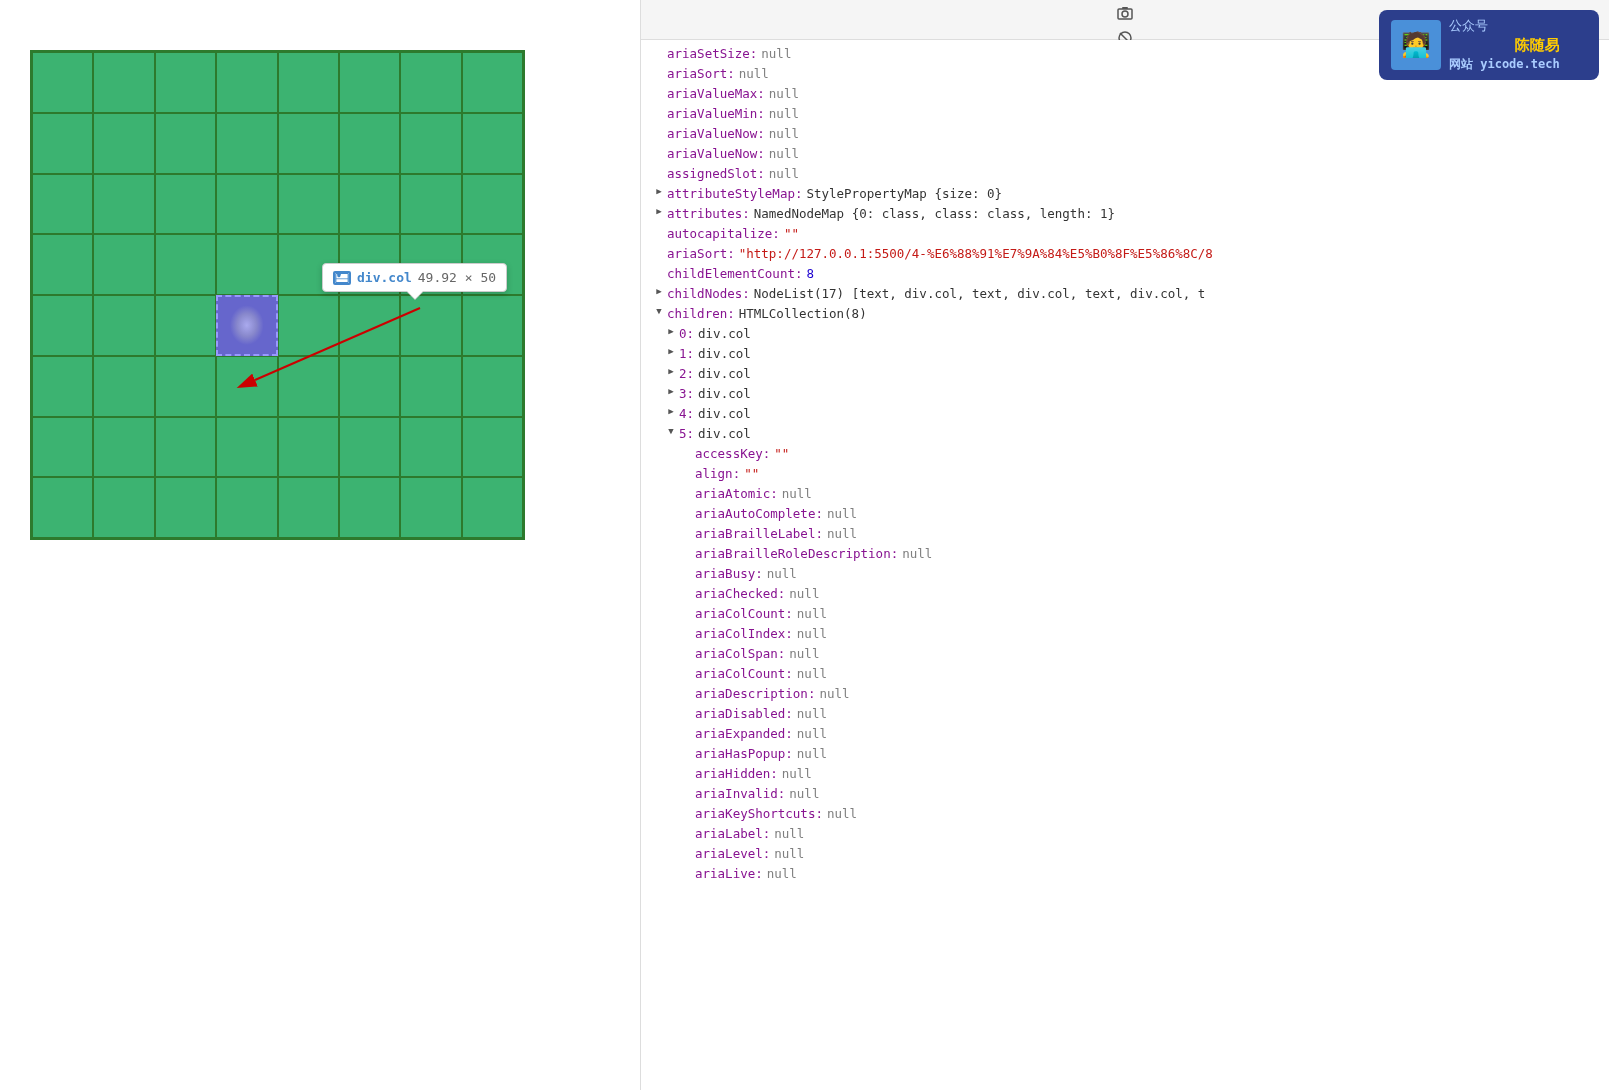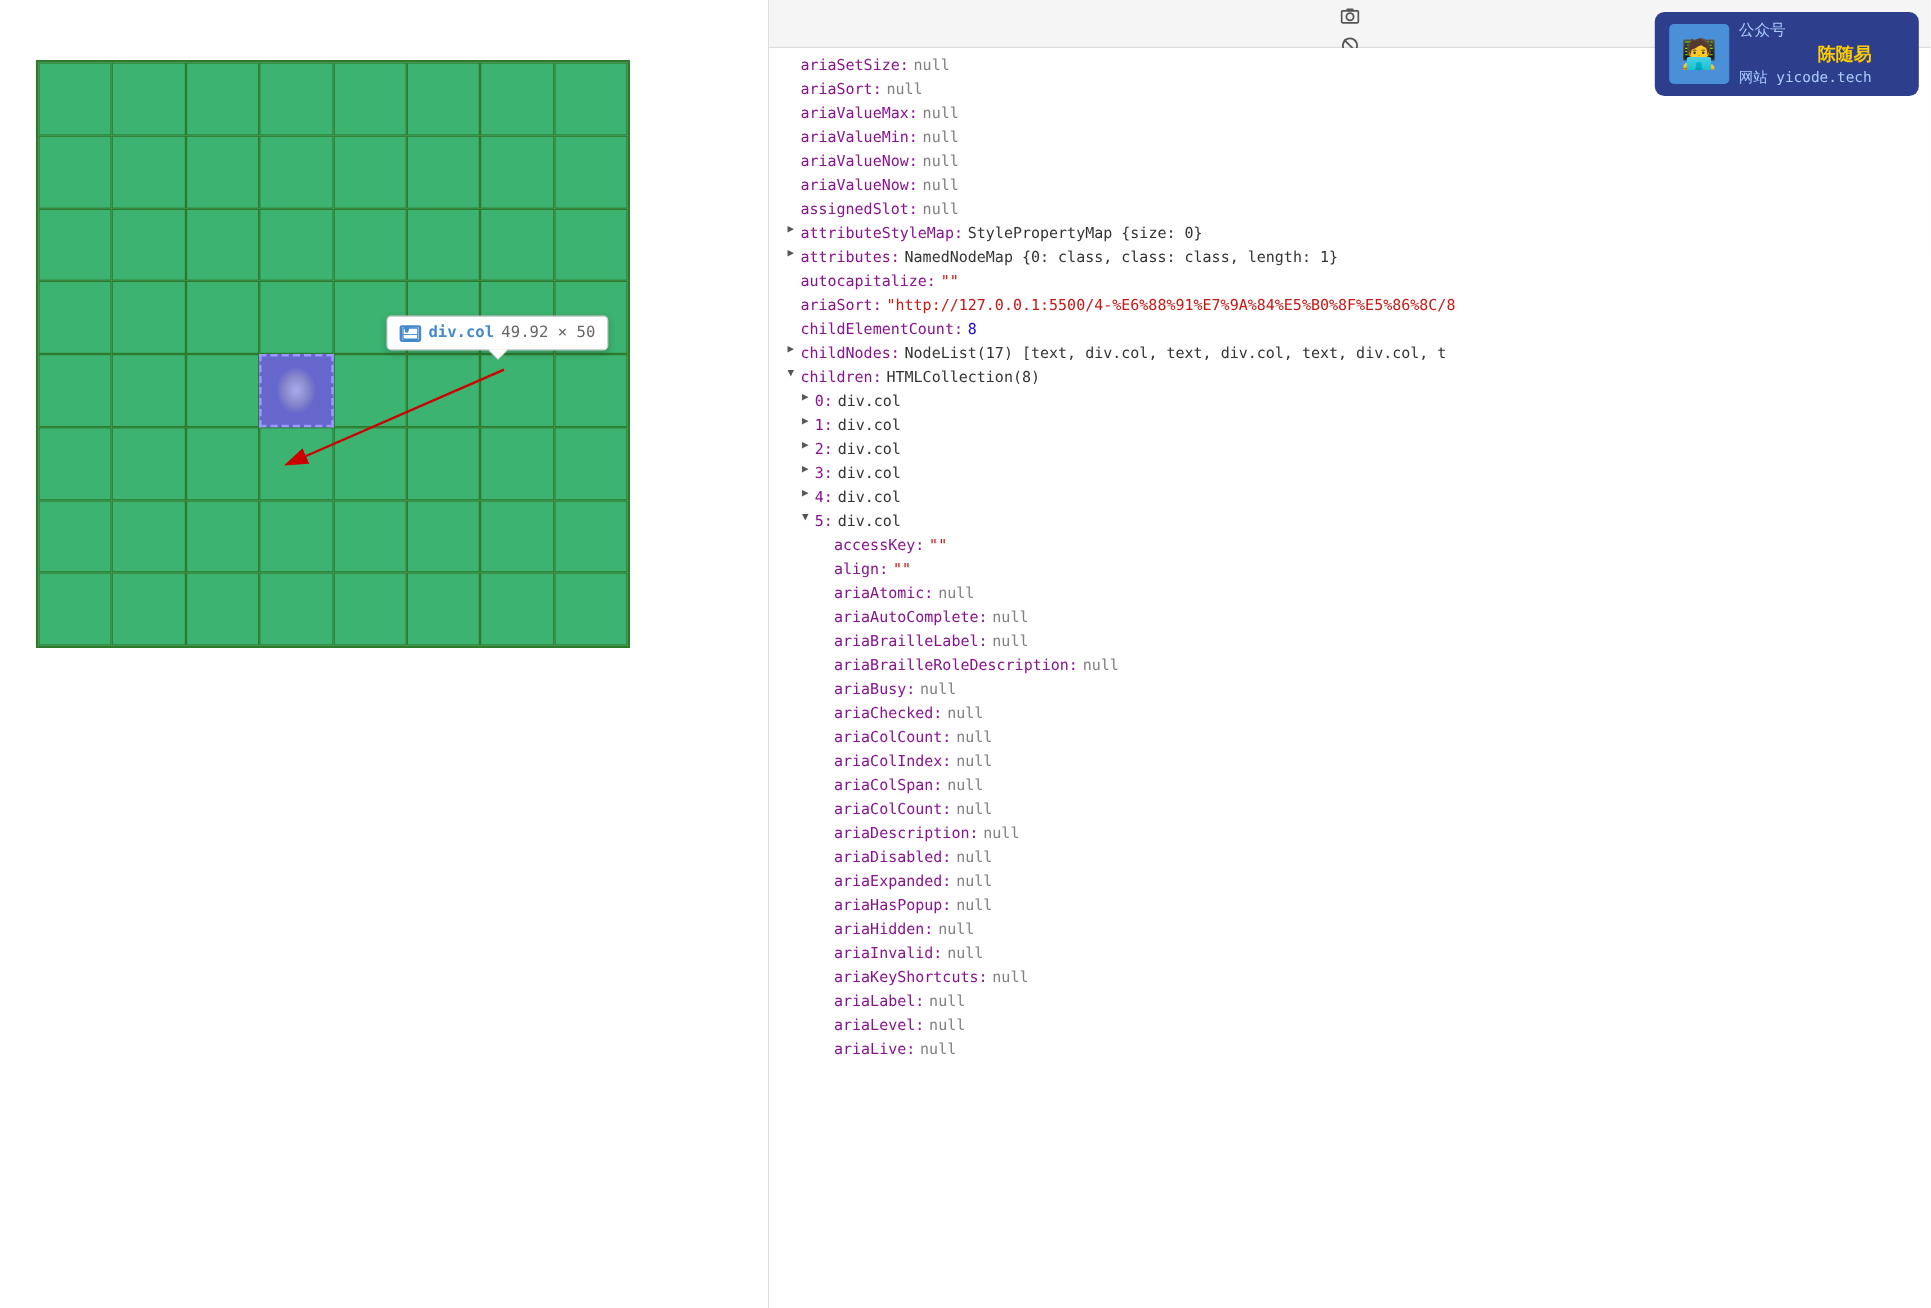--- a/index.html
+++ b/index.html
@@ -327,20 +327,21 @@
     .watermark-text .wm-line2 {
       font-size: 15px;
       font-weight: bold;
       color: #ffcc00;
       text-align: right;
     }
 
     .watermark-text .wm-line3 {
       font-size: 12px;
       color: #aaccff;
+      font-weight: bold;
     }
 
     
     .svg-arrow {
       position: absolute;
       top: 0;
       left: 0;
       width: 100%;
       height: 100%;
       pointer-events: none;

